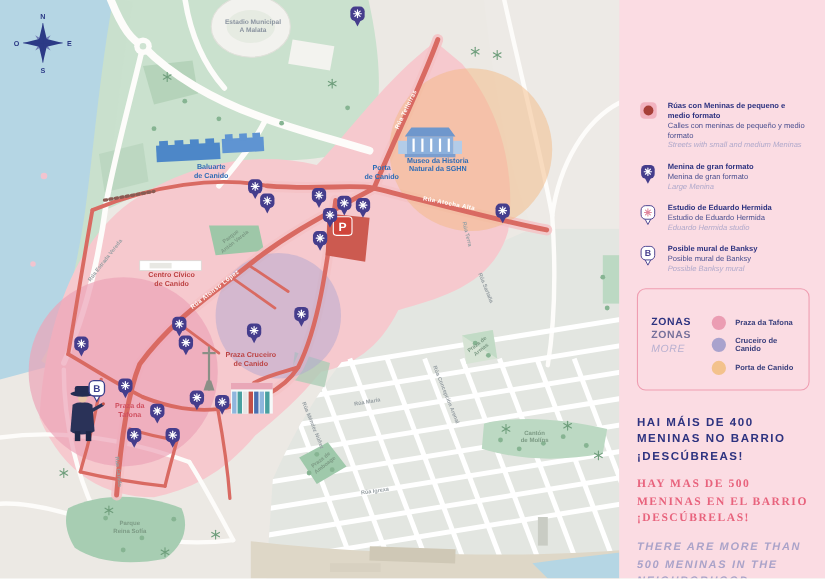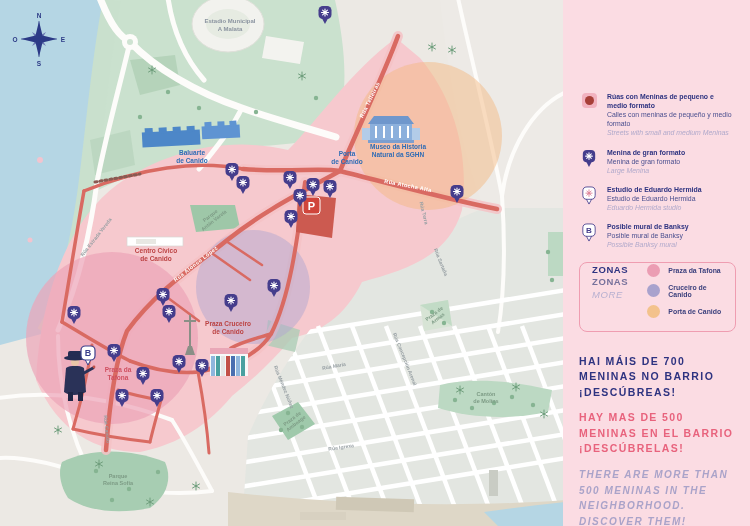--- a/index.html
+++ b/index.html
@@ -25,37 +25,37 @@
   .li-icon{flex:0 0 20px;display:flex;justify-content:center;align-items:flex-start;padding-top:1px;}
   .li-text div{line-height:1.32;}
   .li-gl{font-weight:800;color:#2e3380;font-size:6.9px;}
   .li-es{color:#4a4f8f;font-size:6.9px;}
   .li-en{color:#b0a9cb;font-size:6.9px;font-style:italic;}
   .ic-sq{width:15px;height:15px;border-radius:4px;background:#f2b3c0;display:flex;
          align-items:center;justify-content:center;}
   .ic-dot{width:9px;height:9px;border-radius:50%;background:#a73f38;}
 
   .zonas-box{margin-top:12px;border:1.4px solid #ef9db1;border-radius:8px;
-             padding:1px 6px 6px 12px;display:flex;gap:9px;}
+             padding:24px 6px 6px 12px;display:flex;gap:9px;}
   .zb-titles div{line-height:1.35;letter-spacing:.6px;}
   .zb-titles{width:48px;}
   .zb-gl{font-weight:800;color:#2e3380;font-size:9.5px;}
   .zb-es{font-weight:700;color:#76719b;font-size:9.5px;}
   .zb-en{font-style:italic;color:#b7b0d0;font-size:9.5px;}
   .zb-row{display:flex;align-items:center;gap:8px;margin-bottom:7px;}
   .zb-circle{width:13px;height:13px;border-radius:50%;flex:0 0 13px;}
   .zc-0{background:#eb9db3;}
   .zc-1{background:#a9a2cd;}
   .zc-2{background:#f3c28c;}
   .zb-label{font-size:6.9px;color:#3a3f7c;font-weight:700;}
 
   .message{margin-top:22px;}
   .message p{margin:0;white-space:pre-line;}
   .msg-gl{color:#2e3380;font-weight:800;font-size:10.5px;letter-spacing:1.4px;line-height:1.5;}
-  .msg-es{color:#e8637d;font-weight:800;font-size:10.5px;letter-spacing:1.4px;line-height:1.5;margin-top:9px !important;}
+  .msg-es{color:#e8637d;font-weight:800;font-size:10.5px;letter-spacing:1.4px;line-height:1.5;margin-top:9px !important;font-family:Liberation Serif, serif;}
   .msg-en{color:#aaa3c9;font-style:italic;font-weight:700;font-size:10px;letter-spacing:1.5px;line-height:1.55;margin-top:10px !important;}
 </style>
 </head>
 <body>
 
 <div class="stage">
 
   <div class="map-area">
     <svg width="563" height="526" viewBox="0 0 563 526">
       <defs>
@@ -463,21 +463,21 @@
           <span class="zb-label">Cruceiro de Canido</span>
         </div>
         <div class="zb-row">
           <span class="zb-circle zc-2"></span>
           <span class="zb-label">Porta de Canido</span>
         </div>
       </div>
     </div>
 
     <div class="message">
-      <p class="msg-gl">HAI MÁIS DE 700
+      <p class="msg-gl">HAI MÁIS DE 400
 MENINAS NO BARRIO
 ¡DESCÚBREAS!</p>
       <p class="msg-es">HAY MAS DE 500
 MENINAS EN EL BARRIO
 ¡DESCÚBRELAS!</p>
       <p class="msg-en">THERE ARE MORE THAN
 500 MENINAS IN THE
 NEIGHBORHOOD.
 DISCOVER THEM!</p>
     </div>

